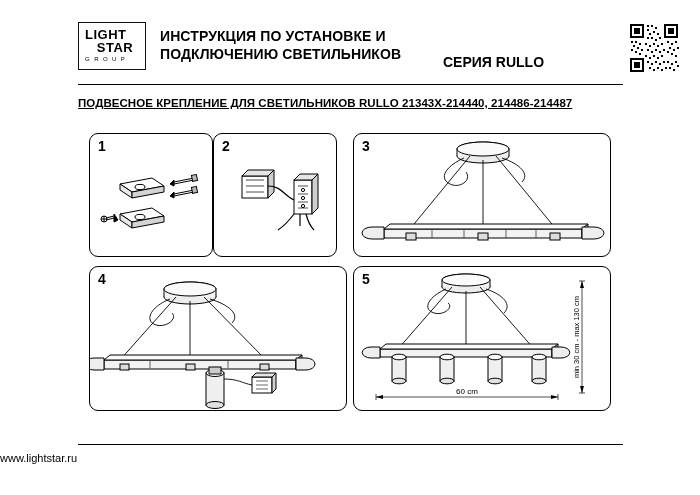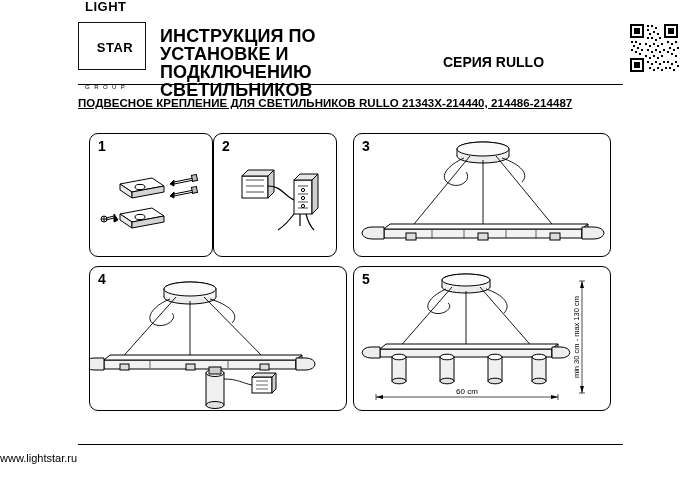--- a/index.html
+++ b/index.html
@@ -31,21 +31,20 @@
   .logo-box {
     position: absolute;
     left: 0; top: 0;
     width: 68px; height: 48px;
     border: 1px solid #111;
     box-sizing: border-box;
     display: flex;
     flex-direction: column;
     justify-content: center;
     padding-left: 6px;
-    gap: 28px;
   }
   .logo-box .l1 {
     font-size: 13px;
     font-weight: bold;
     letter-spacing: .5px;
     line-height: 13px;
   }
   .logo-box .l2 {
     font-size: 13px;
     font-weight: bold;
@@ -58,21 +57,21 @@
     letter-spacing: 1.4px;
     line-height: 9px;
     margin-top: 1px;
   }
   .title-block {
     position: absolute;
     left: 82px; top: 5px;
     width: 270px;
   }
   .title-block .t-line {
-    font-size: 18px;
+    font-size: 14px;
     font-weight: bold;
     line-height: 18px;
     letter-spacing: .1px;
   }
   .series-block {
     position: absolute;
     left: 365px; top: 8px;
     width: 150px;
   }
   .series-block .s-line {

